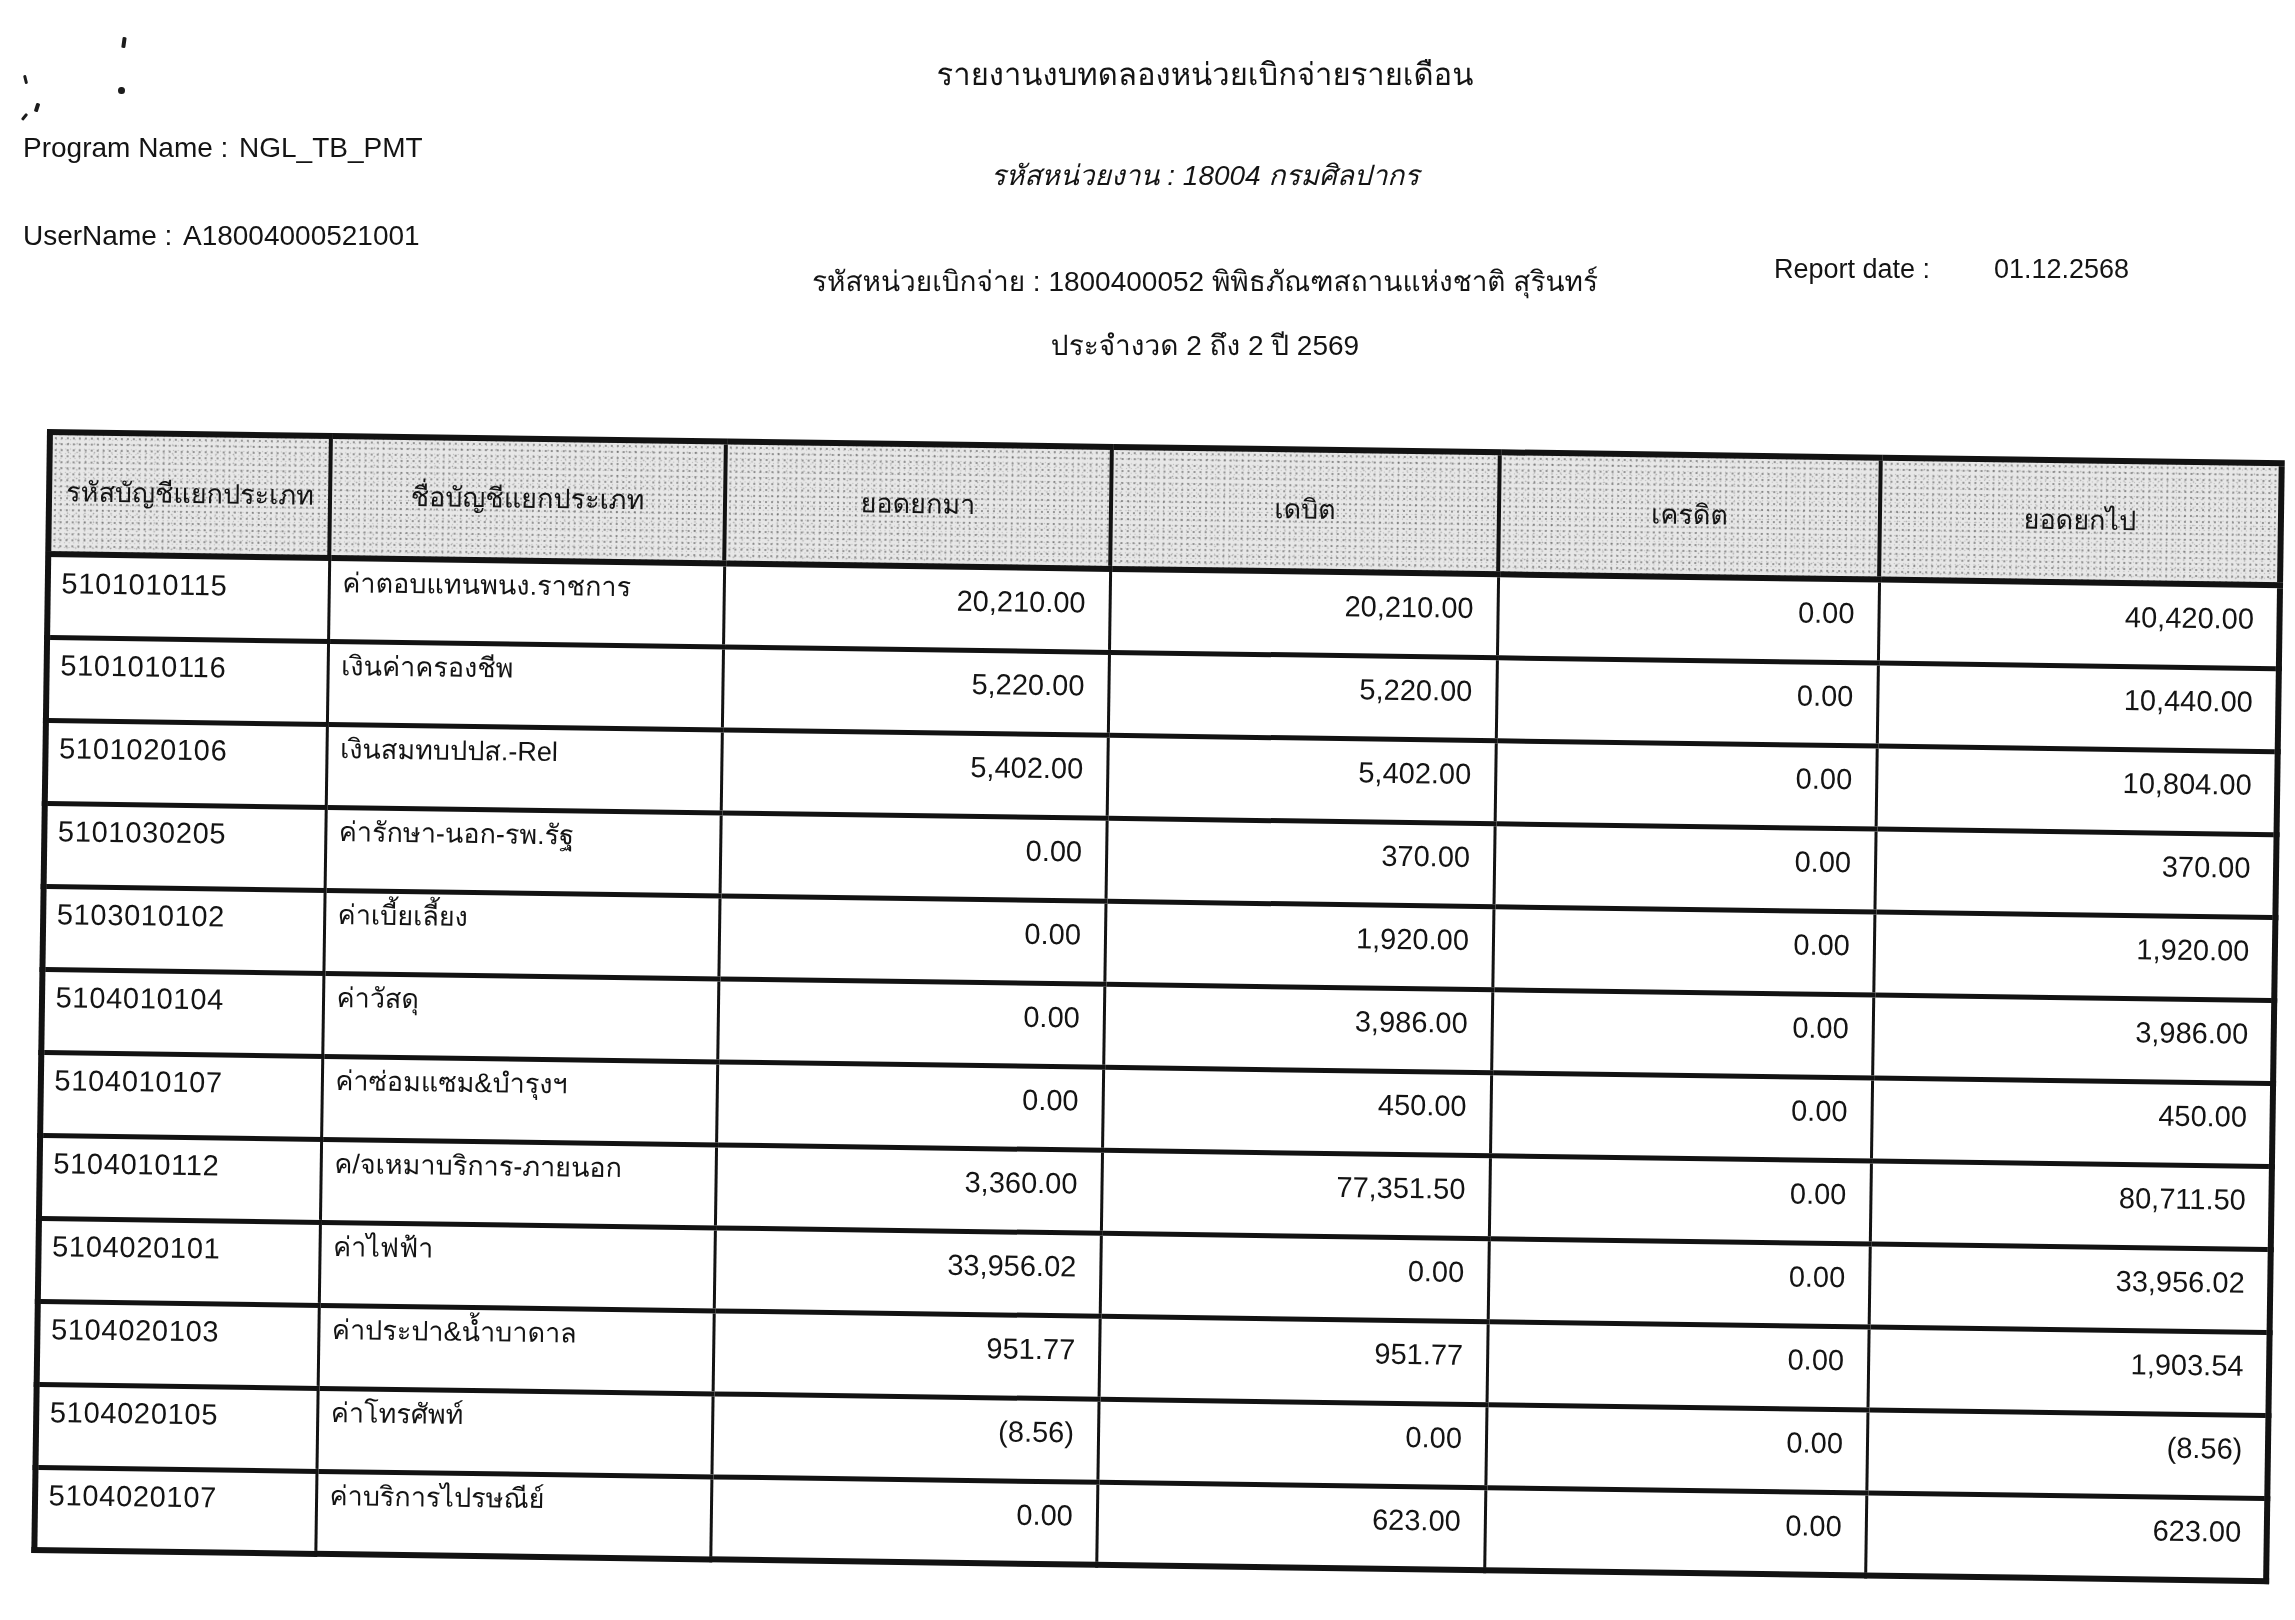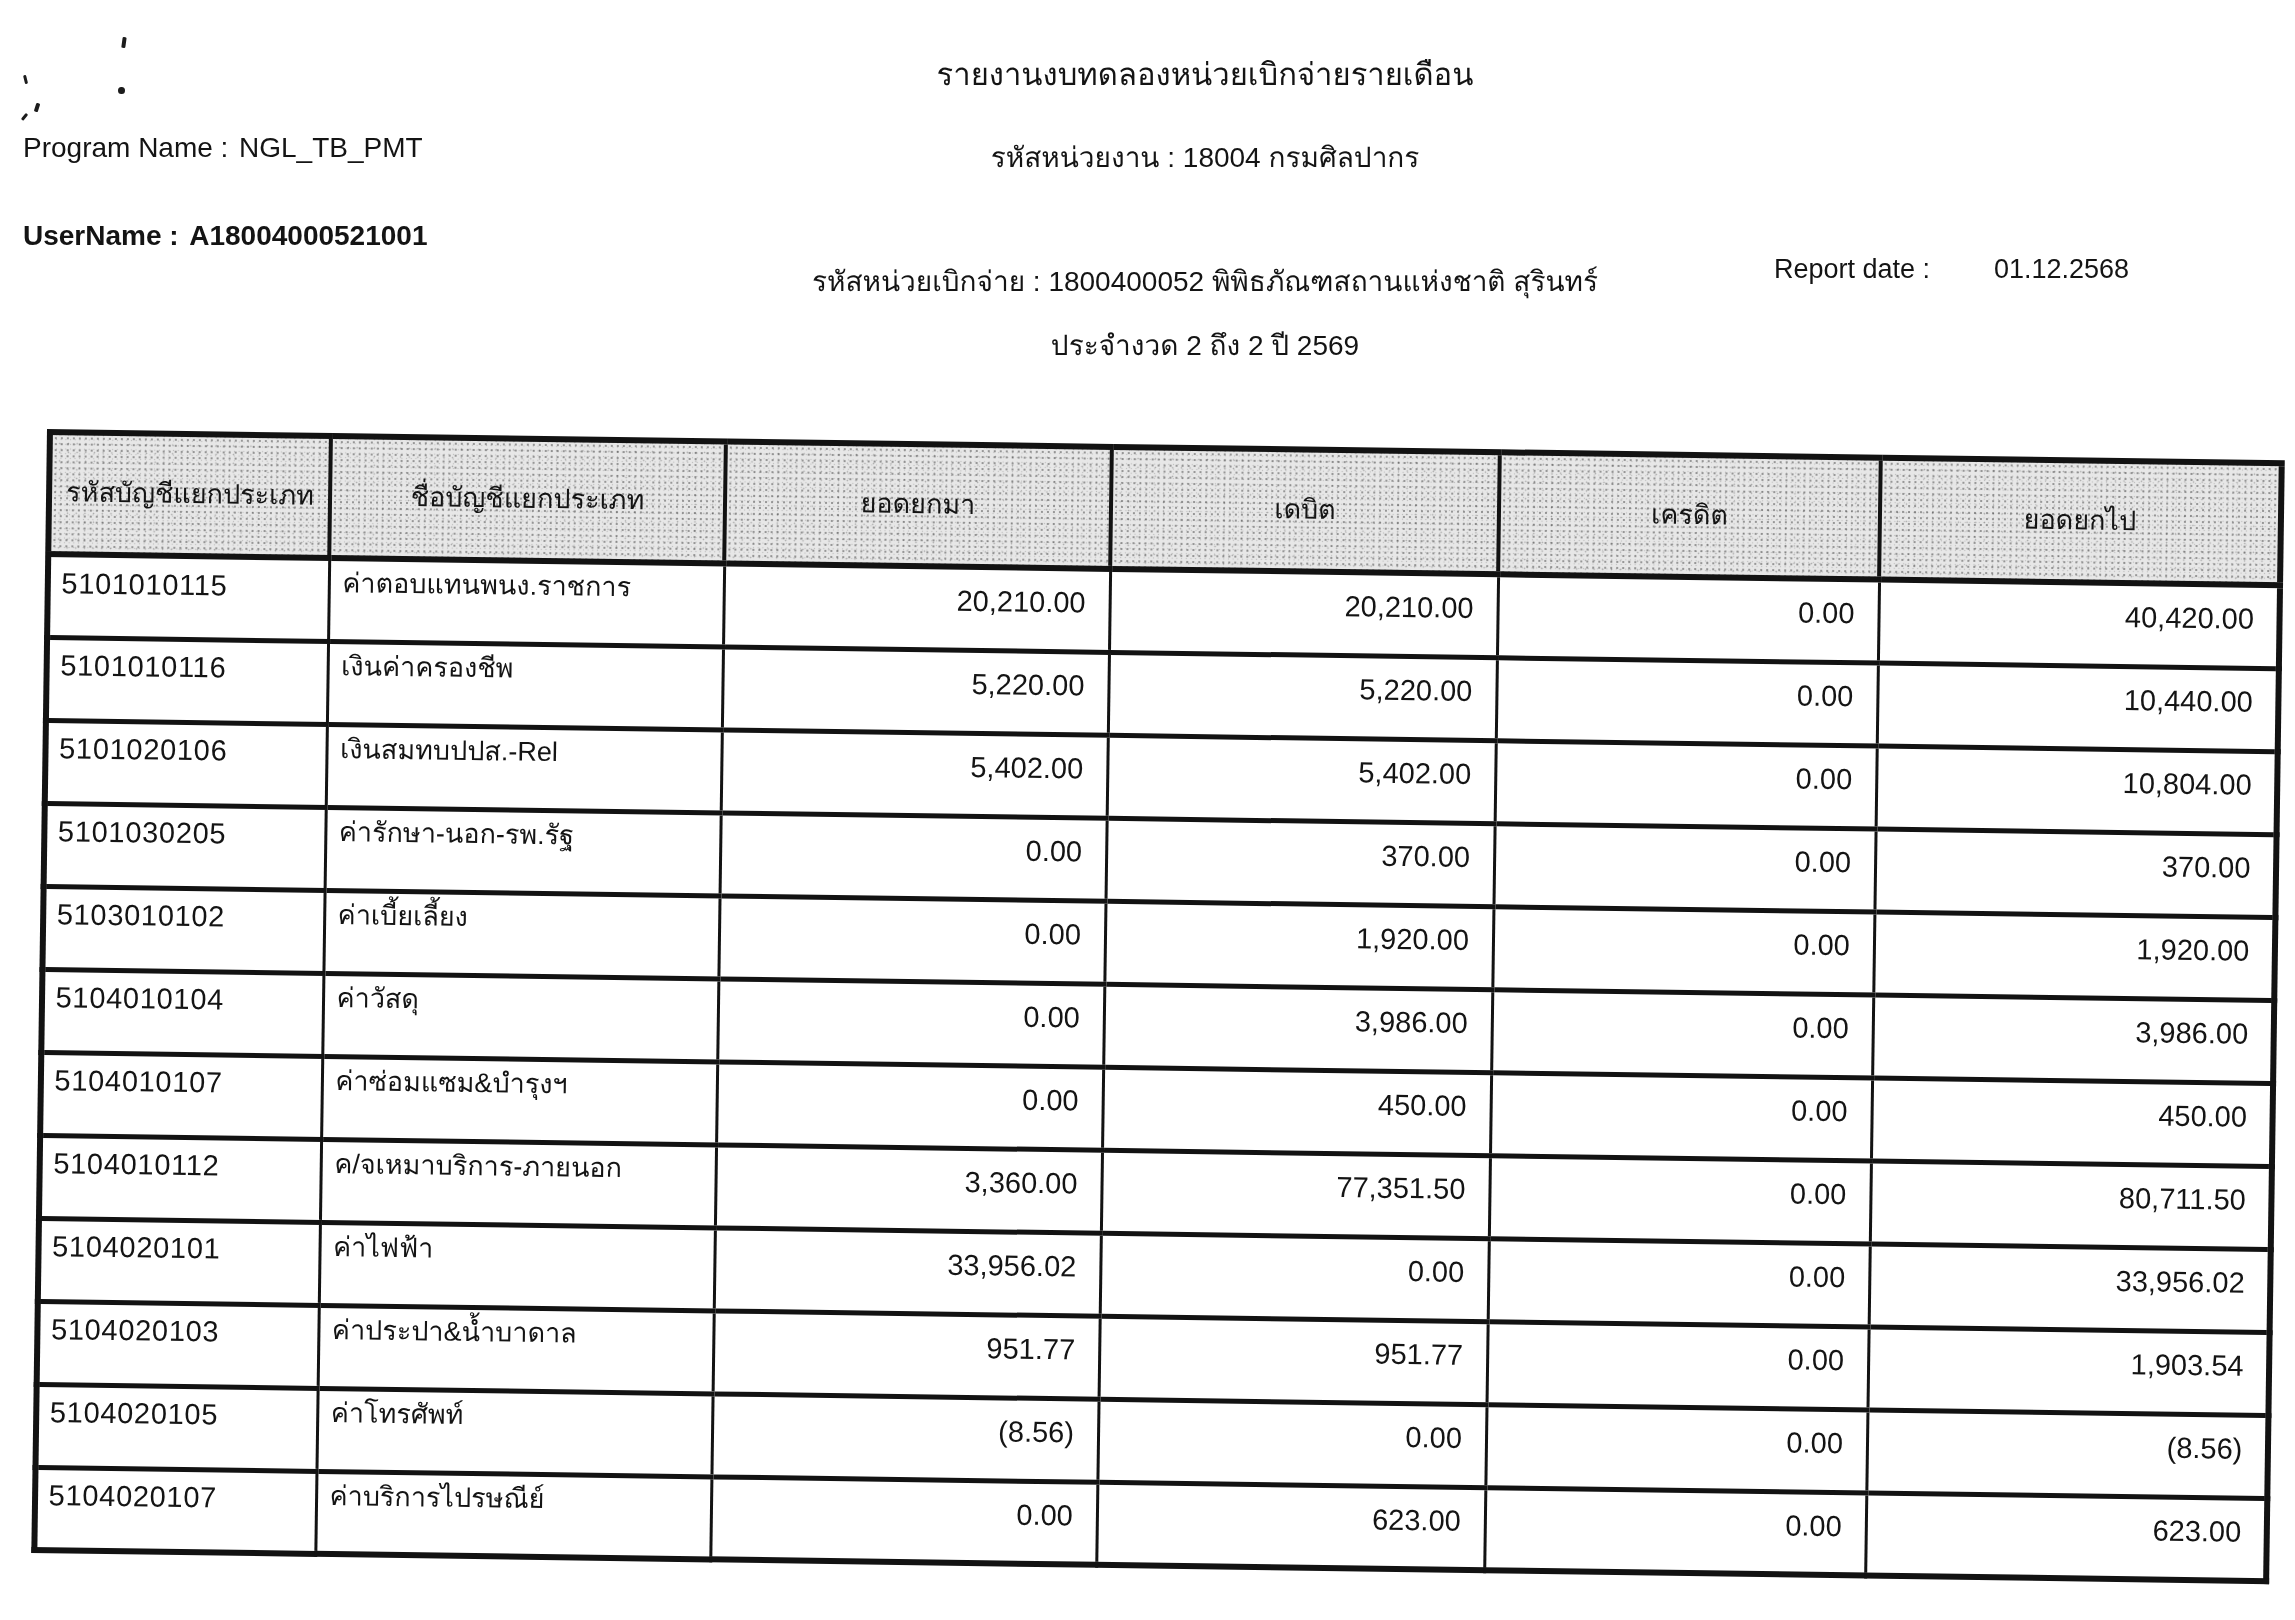--- a/index.html
+++ b/index.html
@@ -76,26 +76,26 @@
 
   <span class="mark m1"></span>
   <span class="mark m2"></span>
   <span class="mark m3"></span>
   <span class="mark m4"></span>
   <span class="mark m5"></span>
 
   <div class="h-line" style="left:23px;top:133px;">
     <span>Program Name :</span><span class="val">NGL_TB_PMT</span>
   </div>
-  <div class="h-line" style="left:23px;top:221px;font-weight:bold;">
+  <div class="h-line" style="left:23px;top:221px;">
     <span>UserName :</span><span class="val">A18004000521001</span>
   </div>
 
   <div class="c-line title" style="top:45px;">รายงานงบทดลองหน่วยเบิกจ่ายรายเดือน</div>
-  <div class="c-line" style="top:130px;">รหัสหน่วยงาน : 18004 กรมศิลปากร</div>
+  <div class="c-line" style="top:148px;font-style:italic;">รหัสหน่วยงาน : 18004 กรมศิลปากร</div>
   <div class="c-line" style="top:254px;">รหัสหน่วยเบิกจ่าย : 1800400052 พิพิธภัณฑสถานแห่งชาติ สุรินทร์</div>
   <div class="c-line" style="top:318px;">ประจำงวด 2 ถึง 2 ปี 2569</div>
 
   <div class="r-line" style="top:255px;">
     <span>Report date :</span>
     <span class="r-val">01.12.2568</span>
   </div>
 
   <div class="table-wrap">
     <table>

